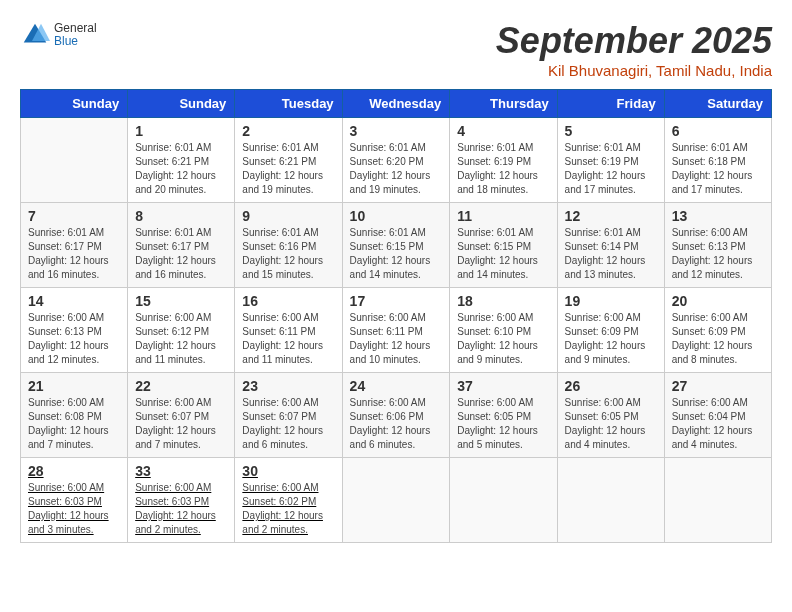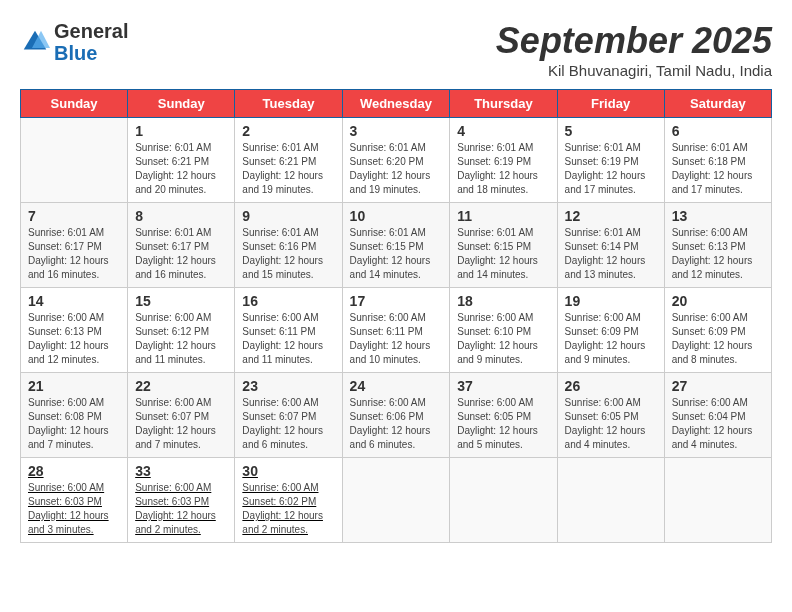--- a/index.html
+++ b/index.html
@@ -15,52 +15,52 @@
       align-items: flex-start;
       justify-content: space-between;
       margin-bottom: 10px;
     }
     .logo {
       display: flex;
       align-items: center;
       gap: 4px;
     }
     .logo-text {
-      font-size: 20px;
-      font-weight: bold;
+      font-size: 12px;
+      font-weight: normal;
       line-height: 1.1;
     }
     .logo-text .general { color: #333; }
     .logo-text .blue { color: #1a6db5; }
     .logo-icon {
       width: 30px;
       height: 30px;
     }
     .title-block {
       text-align: right;
     }
     .month-title {
       font-size: 36px;
       font-weight: bold;
       color: #333;
       font-style: italic;
     }
     .subtitle {
       font-size: 15px;
-      color: #404040;
+      color: #c2410c;
     }
     .calendar {
       width: 100%;
       border-collapse: collapse;
       border: 1px solid #ccc;
     }
     .calendar th {
-      background: #ef4444;
+      background: #1d4ed8;
       color: #fff;
-      text-align: center;
+      text-align: right;
       padding: 6px 8px;
       font-size: 13px;
       border: 1px solid #1560a0;
     }
     .calendar td {
       vertical-align: top;
       border: 1px solid #ccc;
       padding: 5px 7px;
       width: 108px;
       min-height: 75px;

